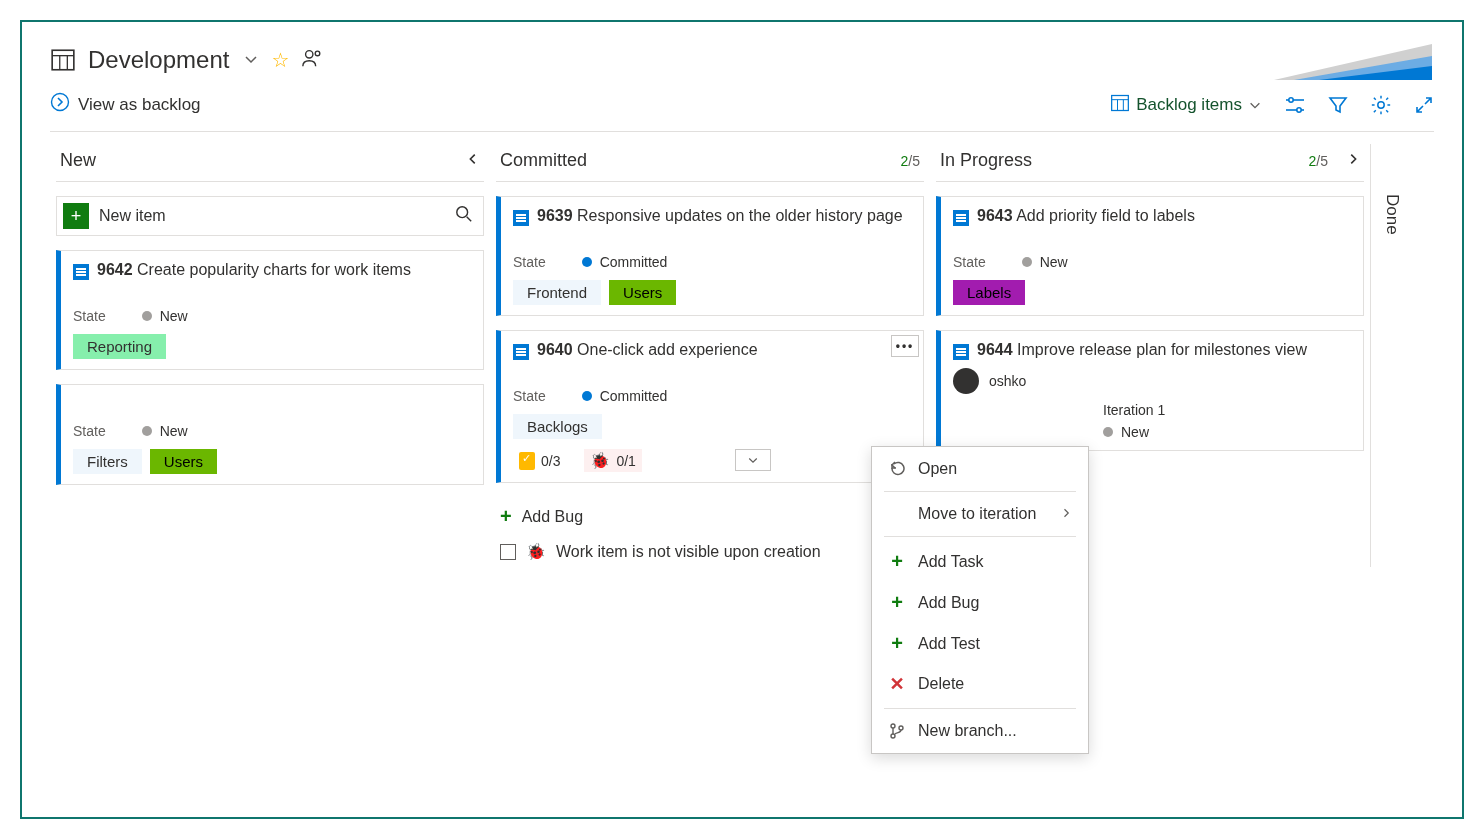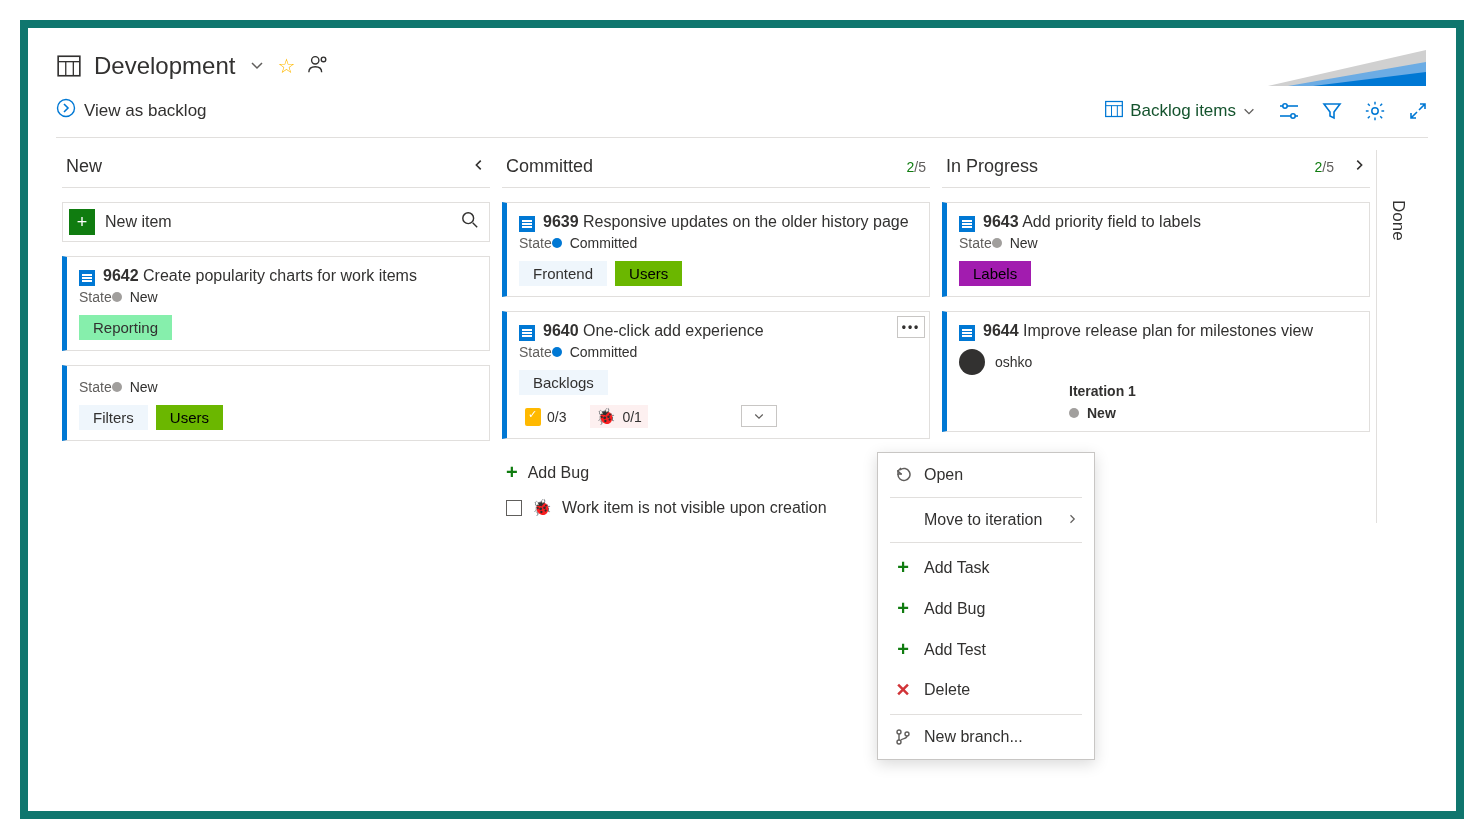--- a/index.html
+++ b/index.html
@@ -4,21 +4,21 @@
 <style>
 * { box-sizing: border-box; margin: 0; padding: 0; }
 body {
   font-family: "Segoe UI", -apple-system, BlinkMacSystemFont, sans-serif;
   font-size: 14px;
   color: #323130;
   background: #fff;
   padding: 20px;
 }
 .app-frame {
-  border: 8px solid #0f766e;
+  border: 2px solid #0f766e;
   background: #fff;
   width: 1444px;
   height: 799px;
   position: relative;
   overflow: hidden;
 }
 .header {
   display: flex;
   align-items: center;
   justify-content: space-between;
@@ -92,21 +92,21 @@
   padding:10px 12px;
   margin-bottom:14px;
   position:relative;
   background:#fff;
 }
 .card-title-row { display:flex; align-items:flex-start; gap:8px; }
 .wi-icon { width:16px; height:16px; background:#0078d4; display:inline-flex; align-items:center; justify-content:center; flex-shrink:0; margin-top:3px; }
 .wi-icon::after { content:""; width:10px; height:2px; background:#fff; box-shadow: 0 3px 0 #fff, 0 -3px 0 #fff; }
 .card-id { font-weight:600; }
 .card-text { font-size:16px; }
-.state-row { display:flex; align-items:center; margin-top:3px; }
+.state-row { display:flex; align-items:center; gap:36px; margin-top:28px; }
 .state-label { color:#605e5c; font-size:14px; }
 .state-val { display:flex; align-items:center; gap:8px; }
 .dot { width:10px; height:10px; border-radius:50%; display:inline-block; }
 .dot.gray { background:#a19f9d; }
 .dot.blue { background:#0078d4; }
 .tags { display:flex; gap:8px; margin-top:10px; flex-wrap:wrap; }
 .tag { padding:4px 14px; font-size:15px; }
 .tag.yellow { background:#86efac; }
 .tag.blue-lite { background:#eff6fc; color:#323130; }
 .tag.green { background:#6bb700; color:#000; }
@@ -125,21 +125,21 @@
 .bug-icon { color:#d13438; font-size:16px; }
 .expand-box { width:36px; height:22px; border:1px solid #c8c6c4; display:flex; align-items:center; justify-content:center; margin-left:auto; margin-right:140px; }
 
 .add-bug-row { display:flex; align-items:center; gap:10px; padding:8px 4px; margin-top:0px; }
 .plus-green { color:#107c10; font-size:20px; font-weight:bold; }
 .child-item { display:flex; align-items:center; gap:10px; padding:6px 4px; }
 .checkbox { width:16px; height:16px; border:1.5px solid #605e5c; }
 
 .assignee-row { display:flex; align-items:center; gap:10px; margin-top:8px; }
 .avatar { width:26px; height:26px; border-radius:50%; background:#323130; }
-.field-row { display:flex; margin-top:8px;font-weight:bold; }
+.field-row { display:flex; gap:40px; margin-top:8px; }
 .field-col { display:flex; flex-direction:column; gap:6px; }
 
 .done-strip {
   width:42px;
   border-left:1px solid #e1dfdd;
   display:flex; align-items:flex-start; justify-content:center;
   padding-top:50px;
 }
 .done-label { writing-mode:vertical-rl; font-size:17px; color:#323130; }
 

